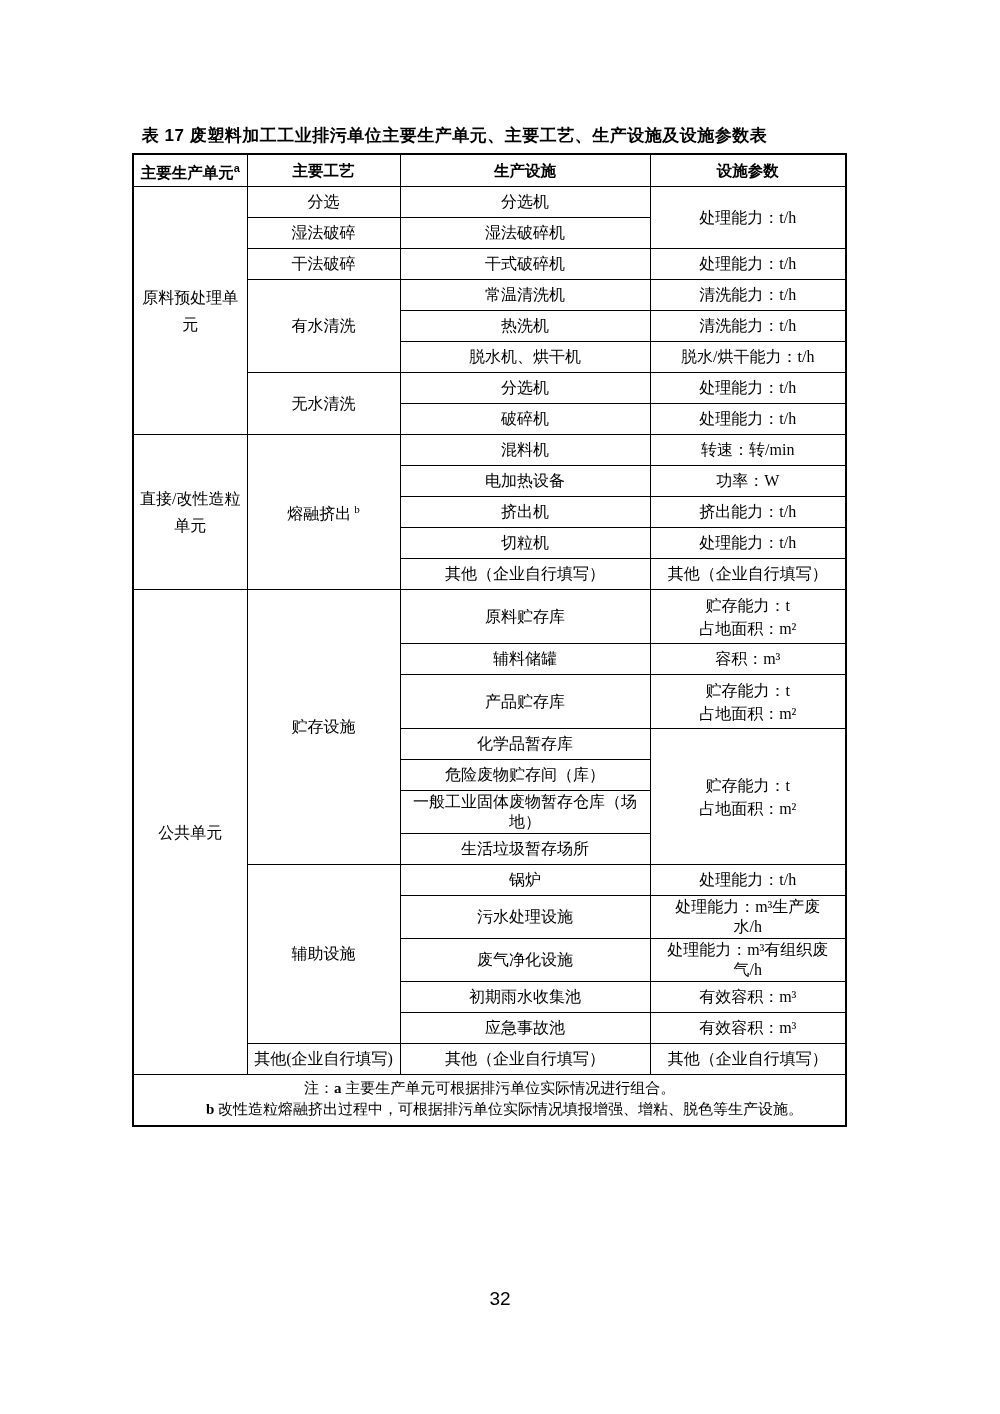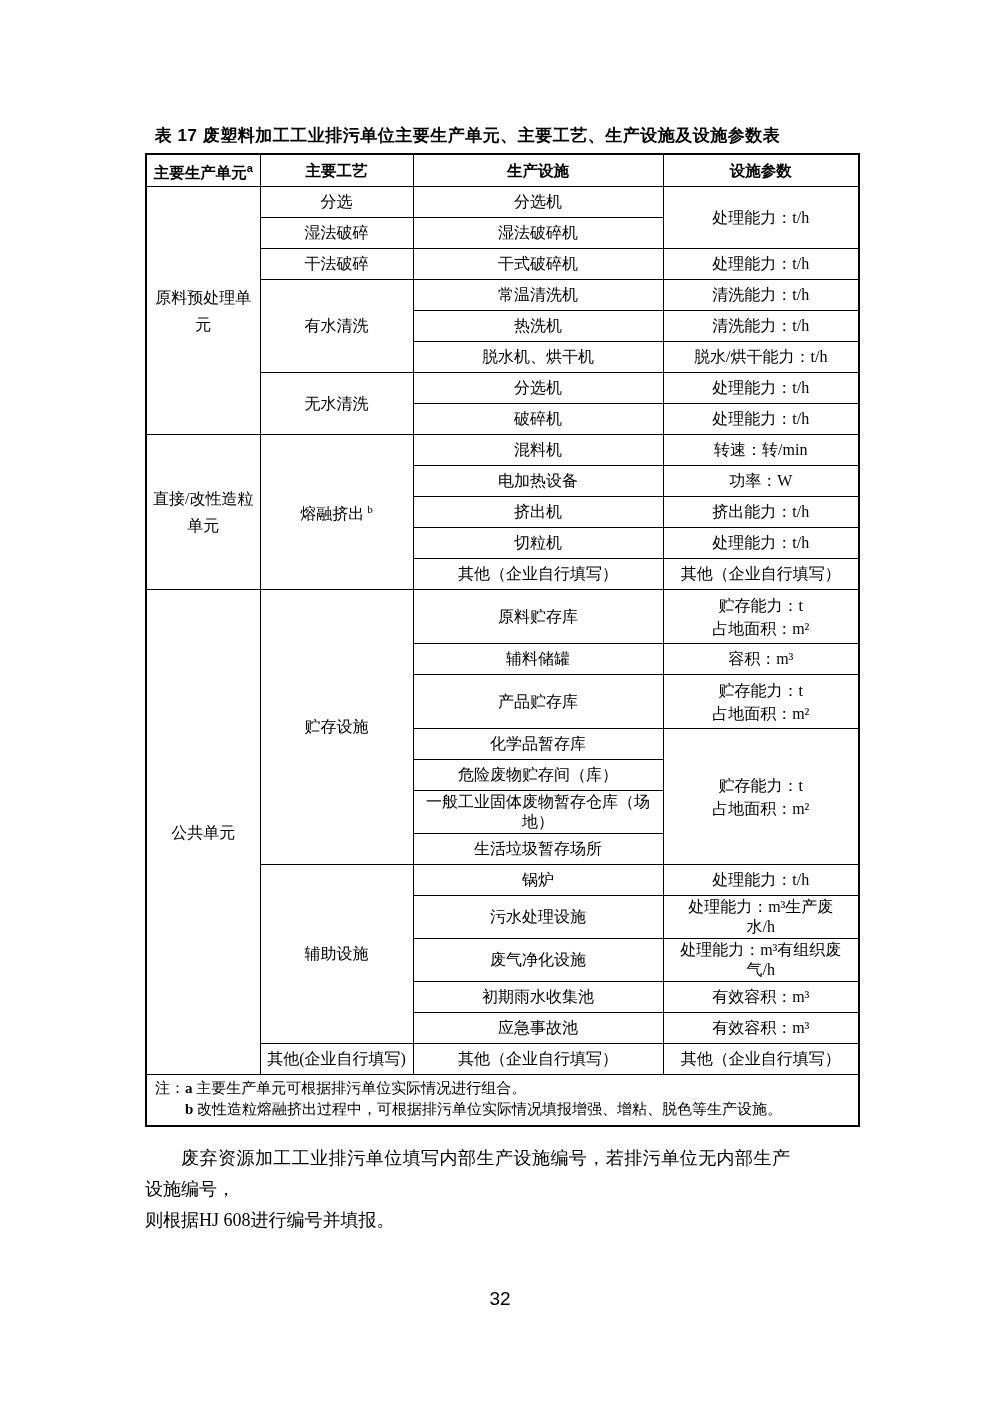--- a/index.html
+++ b/index.html
@@ -9,21 +9,21 @@
     width: 1000px;
     height: 1414px;
     margin: 0 auto;
     background: #ffffff;
     color: #000000;
     font-family: "Liberation Serif", "DejaVu Serif", serif;
     overflow: hidden;
   }
   .content {
     position: absolute;
-    left: 145px;
+    left: 132px;
     top: 0;
     width: 645px;
   }
   .table-title {
     margin-top: 124px;
     text-align: center;
     font-family: "Liberation Sans", "DejaVu Sans", sans-serif;
     font-weight: 700;
     font-size: 17px;
     line-height: 23px;
@@ -55,21 +55,21 @@
   }
   .t17 tr { height: 31px; }
   .t17 tr.h2 { height: 54px; }
   td.unit { padding: 0 4px; line-height: 27px; text-align: center; }
   td.facility { padding: 1px 2px; margin-left: 28px; }
   td.param { padding: 1px 16px; }
   sup { font-size: 11px; }
   .sup-b { margin-left: 3px; }
   .two-line div { line-height: 23px; }
   td.notes {
-    text-align: left;
+    text-align: center;
     font-size: 15px;
     line-height: 21px;
     padding: 3px 8px 5px 8px;
   }
   td.notes .note-ref { font-weight: 700; }
   .note-b { padding-left: 30px; }
   .sec-h {
     margin: 26px 0 0 13px;
     font-size: 18px;
     line-height: 26px;
@@ -244,20 +244,18 @@
         </tr>
         <tr>
           <td class="notes" colspan="4">
             <div class="note-line"><span>注：</span><span class="note-ref">a</span> <span>主要生产单元可根据排污单位实际情况进行组合。</span></div>
             <div class="note-line note-b"><span class="note-ref">b</span> <span>改性造粒熔融挤出过程中，可根据排污单位实际情况填报增强、增粘、脱色等生产设施。</span></div>
           </td>
         </tr>
       </tbody>
     </table>
 
-    <p class="para">废弃资源加工工业排污单位填写内部生产设施编号，若排污单位无内部生产设施编号，
-则根据HJ 608进行编号并填报。</p>
 
 
   </div>
 
   <div class="page-number">32</div>
 </div>
 
 </body></html>

